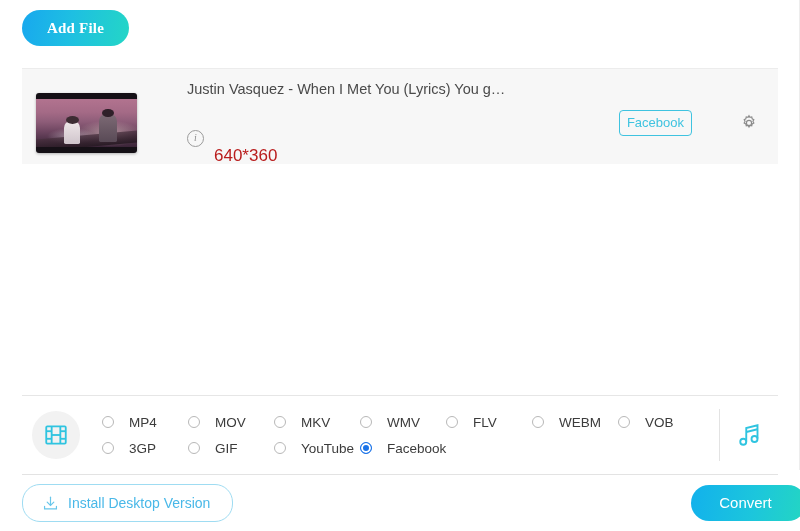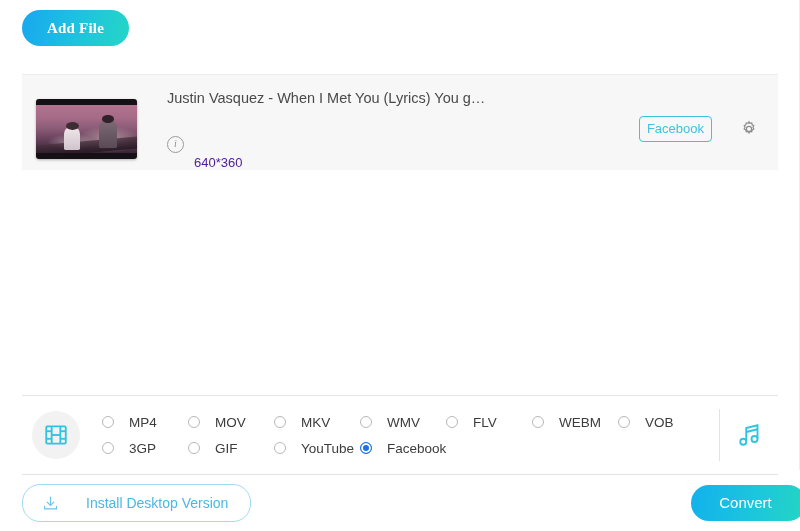--- a/index.html
+++ b/index.html
@@ -54,28 +54,29 @@
   
   .file-area {
     flex: 1 1 auto;
     position: relative;
     overflow: hidden;
   }
   .file-card {
     position: absolute;
     left: 22px;
     right: 22px;
-    top: 18px;
+    top: 12px;
     height: 96px;
     background: #f7f7f7;
     border-top: 1px solid #ececec;
     display: flex;
     align-items: center;
     padding: 13px 18px 0 14px;
     box-sizing: border-box;
+    gap: 20px;
   }
   .thumb {
     width: 101px;
     height: 60px;
     flex: 0 0 101px;
     border-radius: 3px;
     overflow: hidden;
     position: relative;
     background: #151016;
     box-shadow: 0 1px 3px rgba(0,0,0,.28);
@@ -153,22 +154,22 @@
     border: 1px solid #9b9b9b;
     border-radius: 50%;
     color: #8e8e8e;
     font-size: 10px;
     line-height: 13px;
     text-align: center;
     font-family: "Liberation Serif", serif;
     font-style: italic;
   }
   .file-res {
-    font-size: 13px;
-    color: #4c1d95;
+    font-size: 17px;
+    color: #b91c1c;
     margin-top: 36px;
   }
 
   .format-badge {
     flex: 0 0 auto;
     border: 1px solid #3fc3e0;
     border-radius: 4px;
     color: #3fc3e0;
     font-size: 13px;
     padding: 5px 7px 6px;
@@ -269,21 +270,21 @@
   }
   .install-btn {
     height: 36px;
     border: 1px solid #9fdcf2;
     border-radius: 18px;
     background: #ffffff;
     color: #49b8e8;
     font-size: 14px;
     display: flex;
     align-items: center;
-    gap: 26px;
+    gap: 8px;
     padding: 0 22px 0 18px;
     cursor: pointer;
   }
   .convert-btn {
     position: absolute;
     right: -6px;
     top: 10px;
     width: 115px;
     height: 36px;
     border: none;

